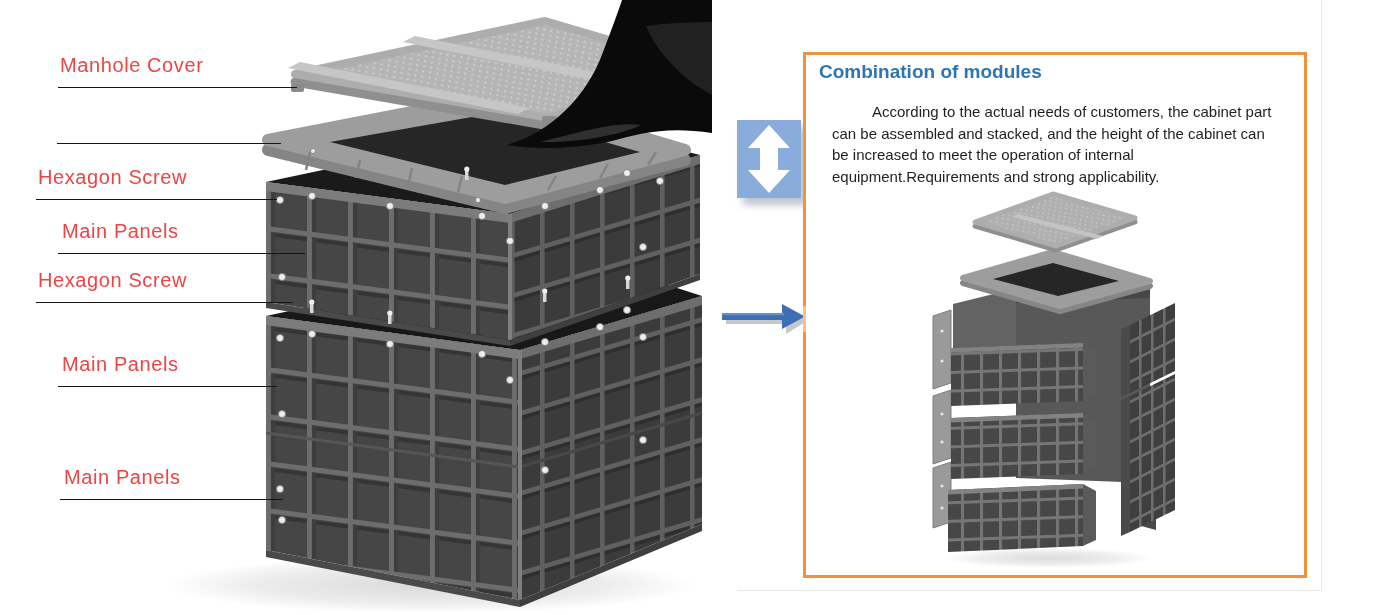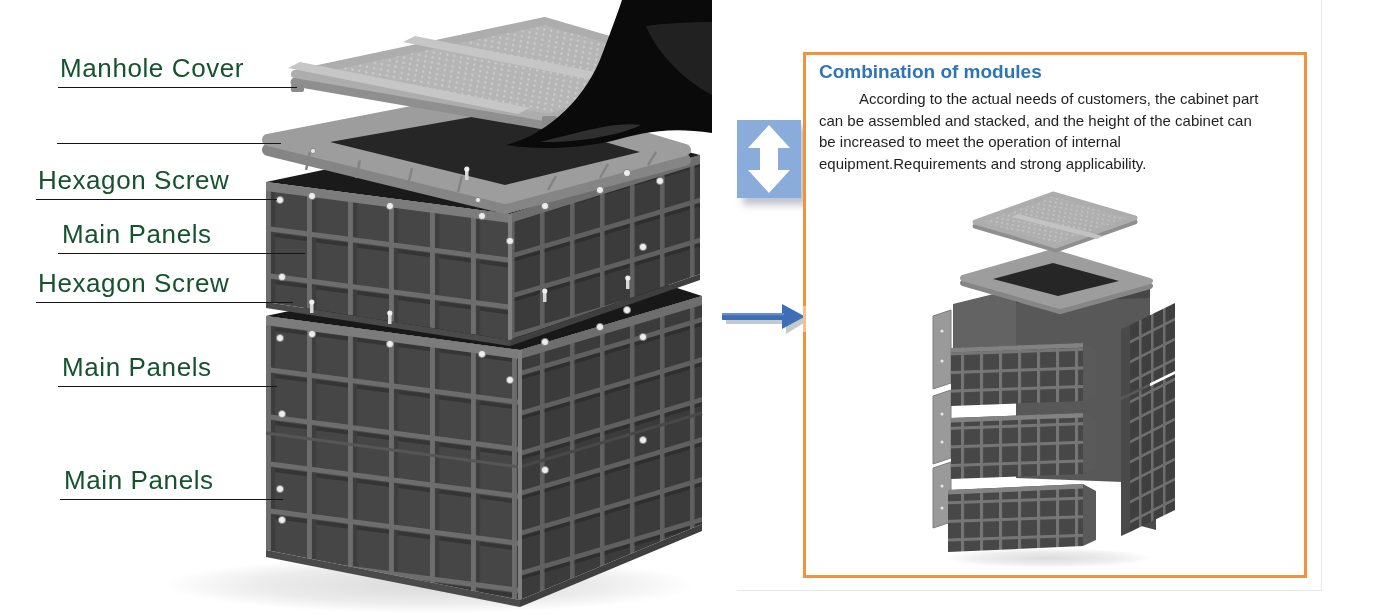--- a/index.html
+++ b/index.html
@@ -1,30 +1,30 @@
 <!DOCTYPE html>
 <html><head>
 <meta charset="utf-8">
 <style>
   html,body{margin:0;padding:0;background:#ffffff;}
   body{width:1378px;height:615px;position:relative;overflow:hidden;
        font-family:"Liberation Sans",sans-serif;}
   .stage{position:absolute;left:0;top:0;width:1378px;height:615px;background:#fff;}
 
   
-  .co{position:absolute;font-size:26px;letter-spacing:.6px;color:#14532d;
+  .co{position:absolute;font-size:20px;letter-spacing:.6px;color:#ef4444;
       white-space:nowrap;line-height:1.1;text-align:right;}
   .co-line{position:absolute;height:0;border-top:1.6px solid #151515;}
 
   
   .panel{position:absolute;left:803px;top:52px;width:504px;height:526px;
          box-sizing:border-box;border:3px solid #F0923E;background:#fff;}
   .panel-title{position:absolute;left:13px;top:6px;margin:0;
                font-size:19px;font-weight:bold;color:#2E75B6;}
-  .panel-body{position:absolute;left:9px;top:29px;width:452px;margin:4px;
+  .panel-body{position:absolute;left:9px;top:29px;width:452px;margin:17px;
               font-size:15px;line-height:21.5px;color:#1f1f1f;text-indent:40px;}
   .updown-icon{position:absolute;left:737px;top:120px;width:64px;height:78px;
                background:#89ACDB;box-shadow:6px 7px 7px rgba(140,150,165,.55);}
   .pointer-arrow{position:absolute;left:712px;top:300px;width:100px;height:38px;}
   .border-highlight{position:absolute;left:803px;top:306px;width:3px;height:26px;
                     background:#F8BE8C;}
   .page-edge-v{position:absolute;left:1321px;top:0;width:1px;height:591px;background:#e9e9e9;}
   .page-edge-h{position:absolute;left:737px;top:590px;width:585px;height:1px;background:#e9e9e9;}
   svg{display:block;}
 </style>

